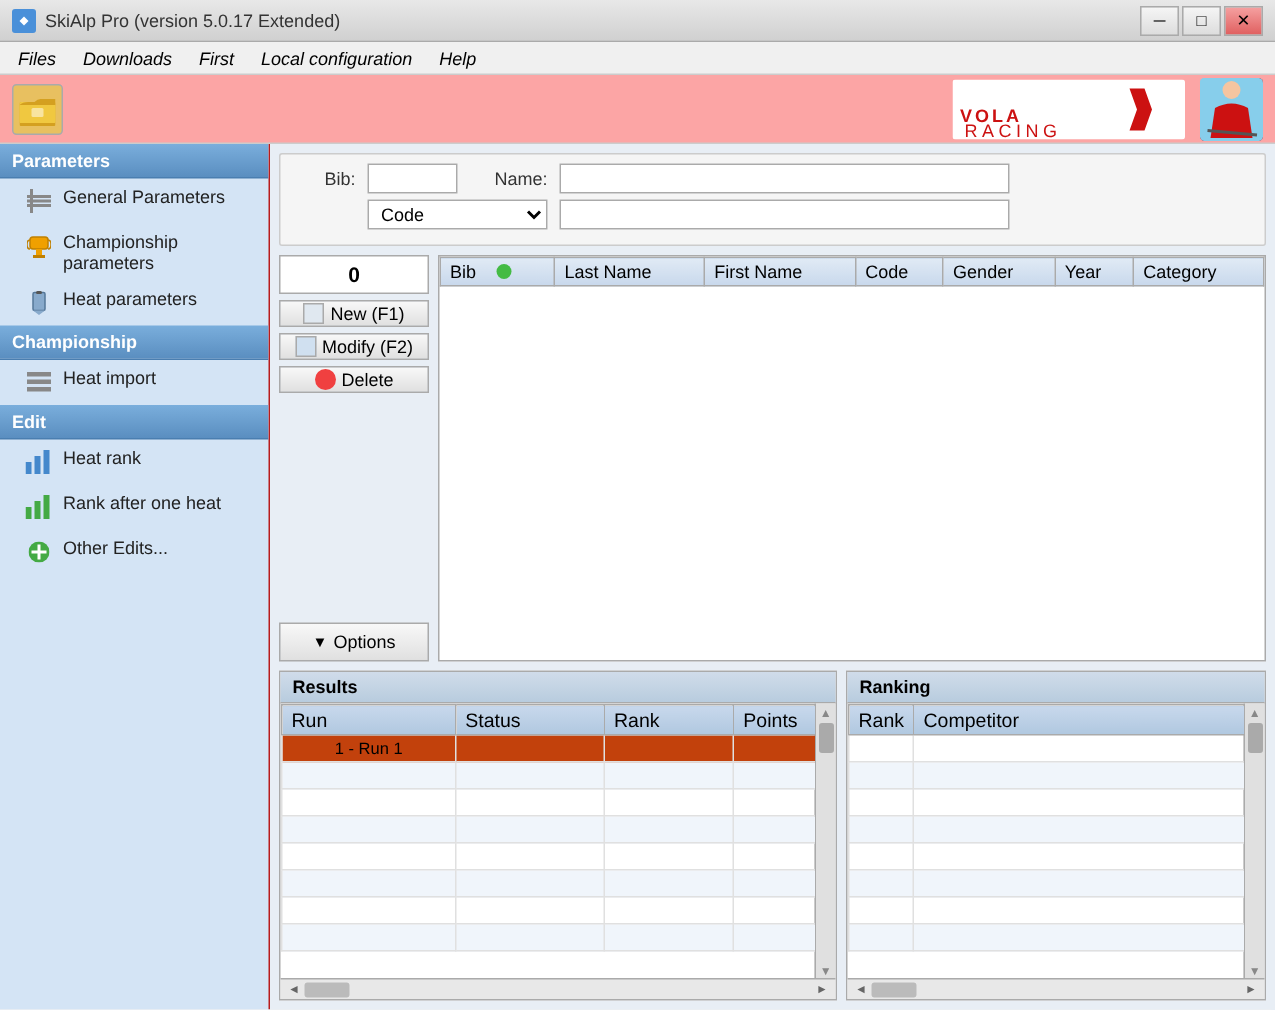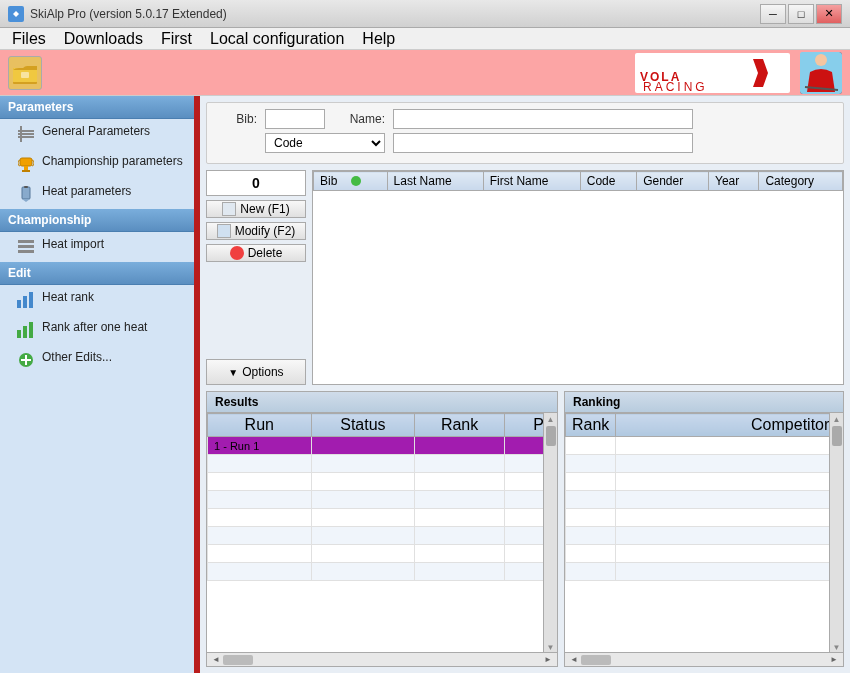--- a/index.html
+++ b/index.html
@@ -32,21 +32,22 @@
       height: 22px;
       display: flex;
       align-items: center;
       padding: 0 4px;
       border-bottom: 1px solid #ccc;
       gap: 2px;
     }
     .menu-item {
       padding: 2px 8px;
       cursor: pointer;
-      font-size: 16px;
+      font-size: 12px;
+      font-style: italic;
     }
 
     
     .toolbar {
       height: 46px;
       background: #fca5a5;
       border-bottom: 1px solid #ccc;
       display: flex;
       align-items: center;
       padding: 4px 8px;
@@ -75,23 +76,23 @@
     }
 
     
     .main-layout {
       display: flex;
       height: calc(673px - 28px - 22px - 46px);
     }
 
     
     .sidebar {
-      width: 200px;
+      width: 180px;
       background: #d4e4f5;
-      border-right: 6px solid #b91c1c;
+      border-right: 1px solid #b91c1c;
       overflow-y: auto;
       flex-shrink: 0;
     }
     .sidebar-section-header {
       background: linear-gradient(to bottom, #7aaedc, #5a8ec0);
       color: white;
       font-weight: bold;
       padding: 4px 8px;
       font-size: 12px;
       border-bottom: 1px solid #4a7eb0;
@@ -211,21 +212,21 @@
       height: 18px;
     }
     tbody tr:nth-child(even) { background: #f0f5fb; }
     .bib-header-cell { display: flex; align-items: center; gap: 14px; }
     .bib-dot { width: 10px; height: 10px; background: #44bb44; border-radius: 50%; display: inline-block; }
 
     
     .bottom-panels {
       display: flex;
       gap: 6px;
-      height: 276px;
+      height: 220px;
       flex-shrink: 0;
     }
 
     
     .results-panel {
       flex: 1;
       border: 1px solid #aaa;
       background: white;
       display: flex;
       flex-direction: column;
@@ -243,31 +244,31 @@
       flex: 1;
       overflow: auto;
       position: relative;
     }
     .panel-table { width: 100%; border-collapse: collapse; }
     .panel-table th {
       background: linear-gradient(to bottom, #c8d8ec, #b0c8e0);
       border: 1px solid #aaa;
       padding: 2px 6px;
       font-weight: normal;
-      text-align: center;
-      font-size: 16px;
+      text-align: left;
+      font-size: 13px;
       position: sticky; top: 0; margin-top: 21px;
     }
     .panel-table td {
       border: 1px solid #e0e0e0;
       padding: 2px 6px;
       height: 18px;
       font-size: 11px;
     }
-    .run-row { background: #a21caf; }
+    .run-row { background: #c2410c; text-align: center; }
     .scroll-indicator {
       width: 14px;
       background: #e0e0e0;
       border-left: 1px solid #aaa;
       display: flex; flex-direction: column; align-items: center;
       justify-content: flex-start; padding-top: 2px;
       font-size: 8px; color: #666;
     }
     .scroll-thumb {
       width: 10px; height: 20px; background: #aaa; border-radius: 2px; margin-top: 2px;

